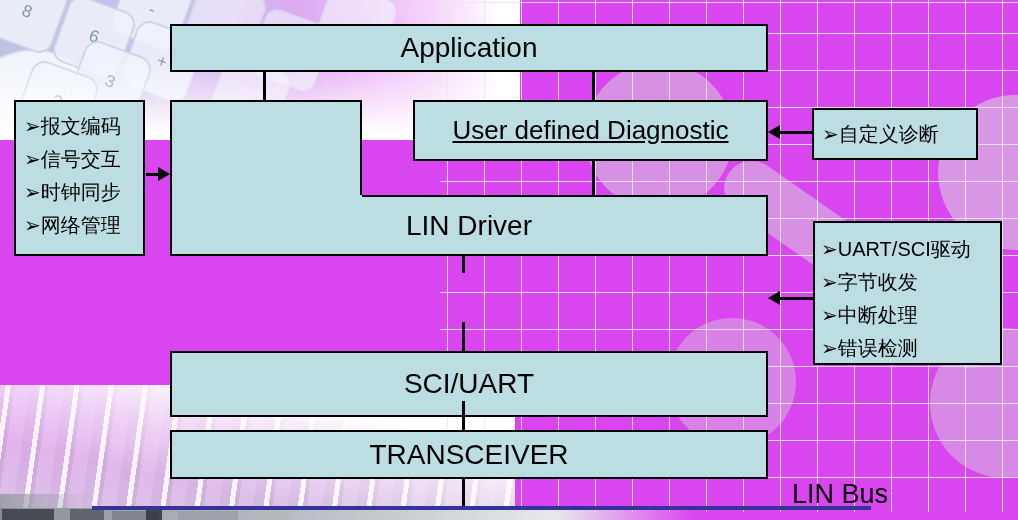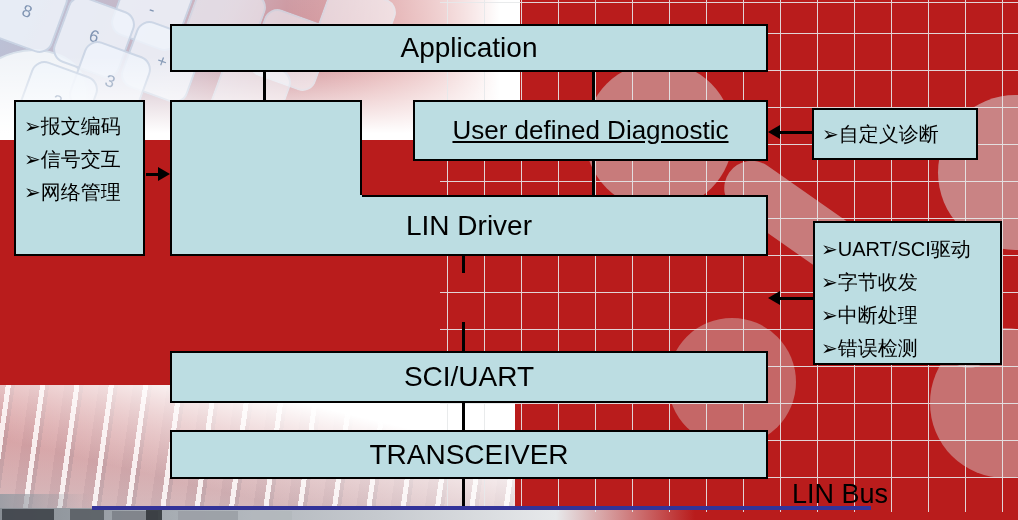--- a/index.html
+++ b/index.html
@@ -1,16 +1,16 @@
 <!DOCTYPE html>
 <html><head>
 <meta charset="utf-8">
 <style>
   html,body{margin:0;padding:0;background:#fff;}
-  .stage{position:relative;width:1018px;height:520px;background:#b91c1c;overflow:hidden;
+  .stage{position:relative;width:1018px;height:520px;background:#d946ef;overflow:hidden;
          font-family:"Liberation Sans",sans-serif;color:#000;}
 
   
   .kb-photo{position:absolute;left:0;top:0;width:520px;height:140px;overflow:hidden;z-index:1;
     background:linear-gradient(115deg, rgba(186,203,226,0.95) 0%, rgba(214,226,241,0.75) 40%,
                rgba(240,245,251,0.35) 72%, rgba(255,255,255,0) 95%);}
   .kb-photo::after{content:"";position:absolute;left:0;top:0;right:0;bottom:0;
     background:linear-gradient(to bottom, rgba(255,255,255,0) 40%, #fff 95%),
                linear-gradient(to right, rgba(255,255,255,0) 55%, #fff 96%);}
   .key{position:absolute;width:66px;height:66px;border-radius:14px;
@@ -122,31 +122,32 @@
   <div class="box" style="left:413px;top:100px;width:355px;height:61px;font-size:26px;text-decoration:underline;">
     <span>User defined Diagnostic</span>
   </div>
 
   <div class="box" style="left:170px;top:100px;width:192px;height:156px;"></div>
   <div class="box" style="left:170px;top:195px;width:598px;height:61px;"></div>
   <div class="patch"></div>
   <div class="boxlabel" style="left:170px;top:195px;width:598px;height:61px;">LIN Driver</div>
 
 
-  <div class="box" style="left:170px;top:351px;width:598px;height:52px;">
+  <div class="box" style="left:170px;top:351px;width:598px;height:66px;">
     <span class="lbl">SCI/UART</span>
   </div>
 
   <div class="box" style="left:170px;top:430px;width:598px;height:49px;">
     <span class="lbl">TRANSCEIVER</span>
   </div>
 
   <div class="note" style="left:14px;top:100px;width:131px;height:156px;">
     <div>➢报文编码</div>
     <div>➢信号交互</div>
+    <div>➢时钟同步</div>
     <div>➢网络管理</div>
   </div>
 
   <div class="note" style="left:812px;top:108px;width:166px;height:52px;display:flex;align-items:center;padding-top:0;">
     <div>➢自定义诊断</div>
   </div>
 
   <div class="note" style="left:813px;top:221px;width:189px;height:144px;padding-top:10px;padding-left:6px;">
     <div>➢UART/SCI驱动</div>
     <div>➢字节收发</div>

